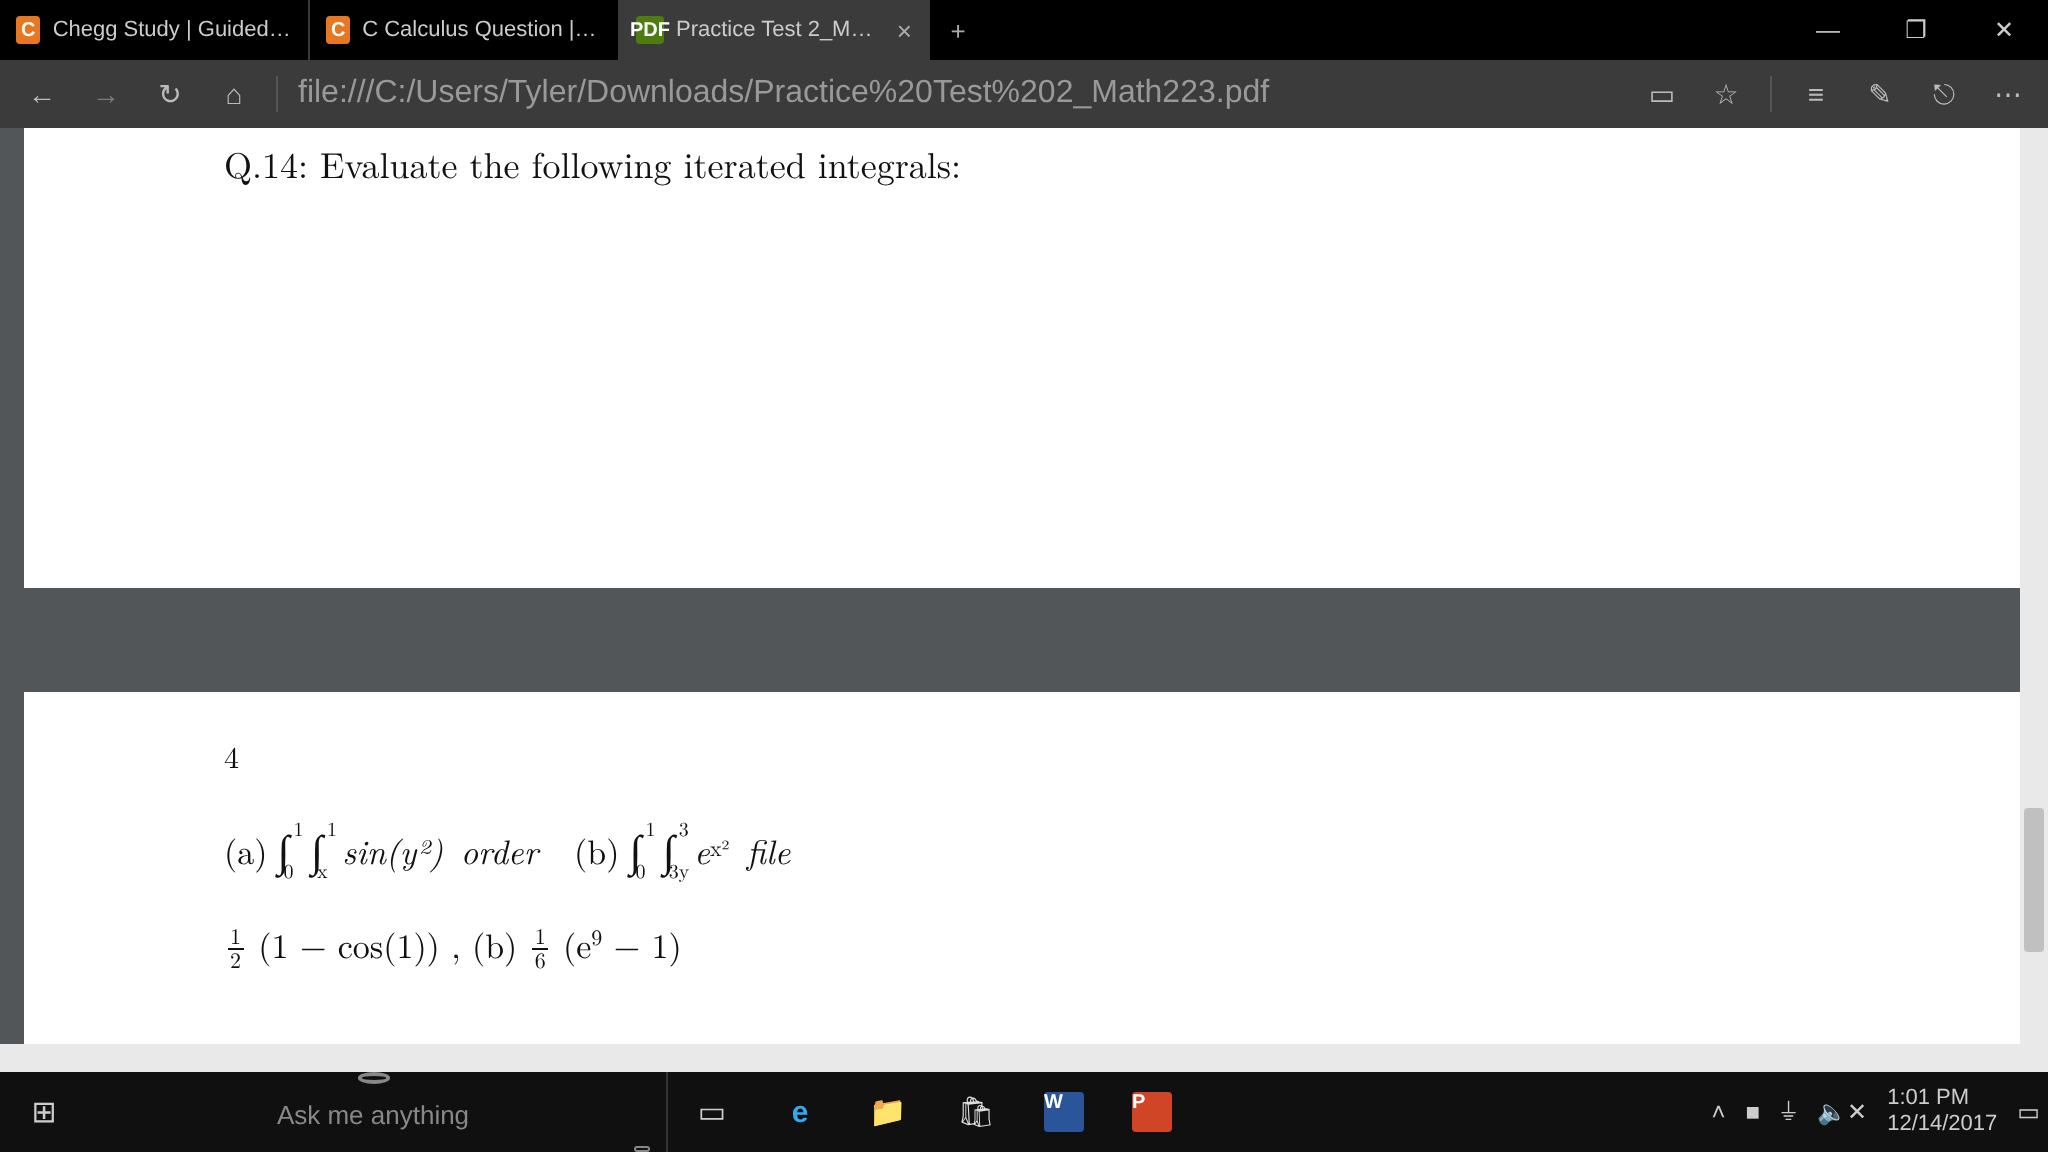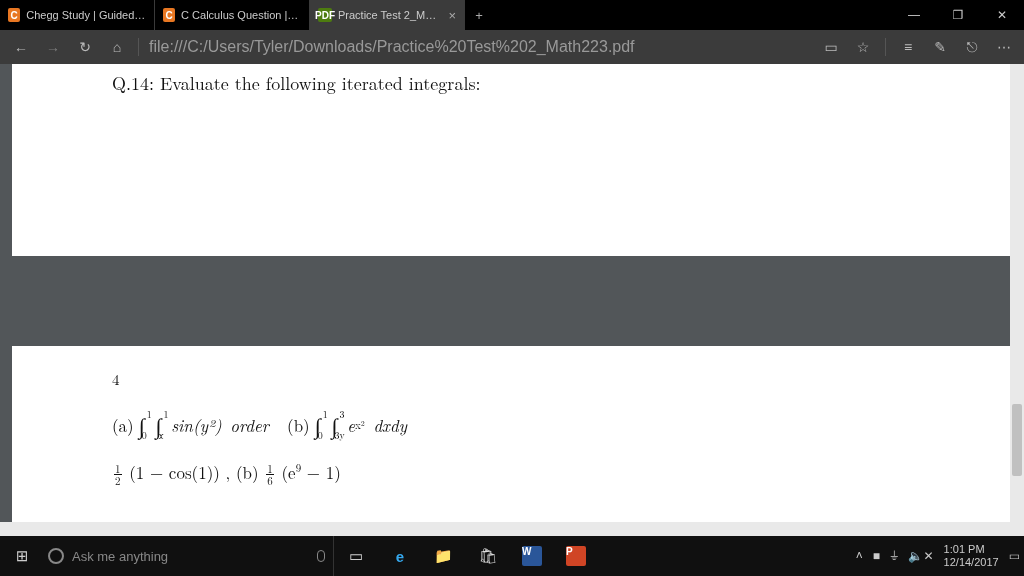--- a/index.html
+++ b/index.html
@@ -24,21 +24,21 @@
 .addrbar .nav-btn { width: 30px; height: 30px; display: flex; align-items: center; justify-content: center; font-size: 14px; }
 .addrbar .sep { width: 1px; height: 18px; background: #555; margin: 0 4px; }
 .url-box { flex: 1; font-size: 16px; color: #999; padding-left: 4px; }
 .url-box .url-path { color: #999; }
 .addr-right { display: flex; align-items: center; gap: 4px; }
 .addr-right .ic { width: 28px; height: 28px; display: flex; align-items: center; justify-content: center; font-size: 14px; }
 
 
 .viewport { position: absolute; top: 64px; left: 0; right: 0; bottom: 40px; background: #525659; overflow: hidden; }
 .page { position: absolute; background: #fff; left: 12px; right: 12px; }
-.page1 { top: 0; height: 192px; }
+.page1 { top: 0; height: 230px; }
 .gap { position: absolute; left: 0; right: 0; top: 242px; height: 40px; background: #525659; }
 .page2 { top: 282px; bottom: -6px; }
 
 .doc { padding: 0 100px; font-family: "Latin Modern Roman", "CMU Serif", Georgia, serif; color: #111; }
 .q14 { font-size: 18px; padding-top: 6px; }
 .header-row { display: flex; justify-content: space-between; font-size: 15px; padding: 22px 0 0 0; }
 .header-row .pgnum { padding-left: 0; }
 .header-row .instr { flex: 1; text-align: center; }
 .integrals-row { font-size: 17px; padding-top: 20px; display: flex; gap: 18px; }
 .hint-row { font-size: 17px; padding-top: 20px; }
@@ -53,21 +53,21 @@
 .frac > span:last-child { padding: 0 1px; line-height: 1.1; }
 .lbl { font-style: normal; margin-right: 4px; }
 
 .scrollbar-v { position: absolute; top: 0; right: 0; bottom: 0; width: 14px; background: #e9e9e9; }
 .scrollbar-v .thumb { position: absolute; left: 2px; right: 2px; background: #c0c0c0; top: 340px; height: 72px; border-radius: 2px; }
 .scrollbar-h { position: absolute; left: 0; bottom: 0; right: 14px; height: 14px; background: #e9e9e9; }
 
 
 .taskbar { position: absolute; bottom: 0; left: 0; right: 0; height: 40px; background: #101010; display: flex; align-items: center; color: #ccc; }
 .taskbar .start { width: 44px; display: flex; align-items: center; justify-content: center; font-size: 15px; }
-.taskbar .search { display: flex; align-items: center; gap: 8px; font-size: 13px; color: #888; padding: 0 8px 0 4px; border-right: 1px solid #333; height: 100%; width: 290px; }
+.taskbar .search { display: flex; align-items: center; gap: 8px; font-size: 13px; color: #888; padding: 0 8px 0 4px; border-right: 1px solid #333; height: 100%; width: 290px; flex-direction: column; }
 .taskbar .search .cortana { width: 16px; height: 16px; border: 2px solid #888; border-radius: 50%; }
 .task-icons { display: flex; align-items: center; height: 100%; }
 .task-icons .ti { width: 44px; height: 100%; display: flex; align-items: center; justify-content: center; font-size: 15px; }
 .ti-edge { color: #35a8ee; font-weight: bold; }
 .ti-folder { color: #ffcc4d; }
 .ti-store { color: #ddd; }
 .ti-word { background:#2a5699; color:#fff; font-size:10px; font-weight:bold; width:20px; height:20px; border-radius:2px; }
 .ti-ppt { background:#d04525; color:#fff; font-size:10px; font-weight:bold; width:20px; height:20px; border-radius:2px; }
 .taskbar .tray { margin-left: auto; display: flex; align-items: center; gap: 10px; padding: 0 4px; font-size: 11px; height: 100%; }
 .tray .clock { text-align: left; line-height: 1.2; font-size: 11px; }
@@ -137,21 +137,21 @@
         <span class="math">
           <span class="lbl">(a)</span>
           <span class="int">∫<span class="intsup">1</span><span class="intsub">0</span></span>&nbsp;
           <span class="int">∫<span class="intsup">1</span><span class="intsub">x</span></span>&nbsp;
           <span>sin(y²)</span>&nbsp;<span>order</span>
         </span>
         <span class="math">
           <span class="lbl">(b)</span>
           <span class="int">∫<span class="intsup">1</span><span class="intsub">0</span></span>&nbsp;
           <span class="int">∫<span class="intsup">3</span><span class="intsub">3y</span></span>&nbsp;
-          <span>e</span><span class="sup">x²</span>&nbsp;<span>dxdy</span>
+          <span>e</span><span class="sup">x²</span>&nbsp;<span>file</span>
         </span>
       </div>
       <div class="hint-row">
         <span class="frac">
             <span>1</span>
             <span>2</span>
           </span>
         <span>(1 − cos(1))</span>
         <span>, (b) </span>
         <span class="frac">

